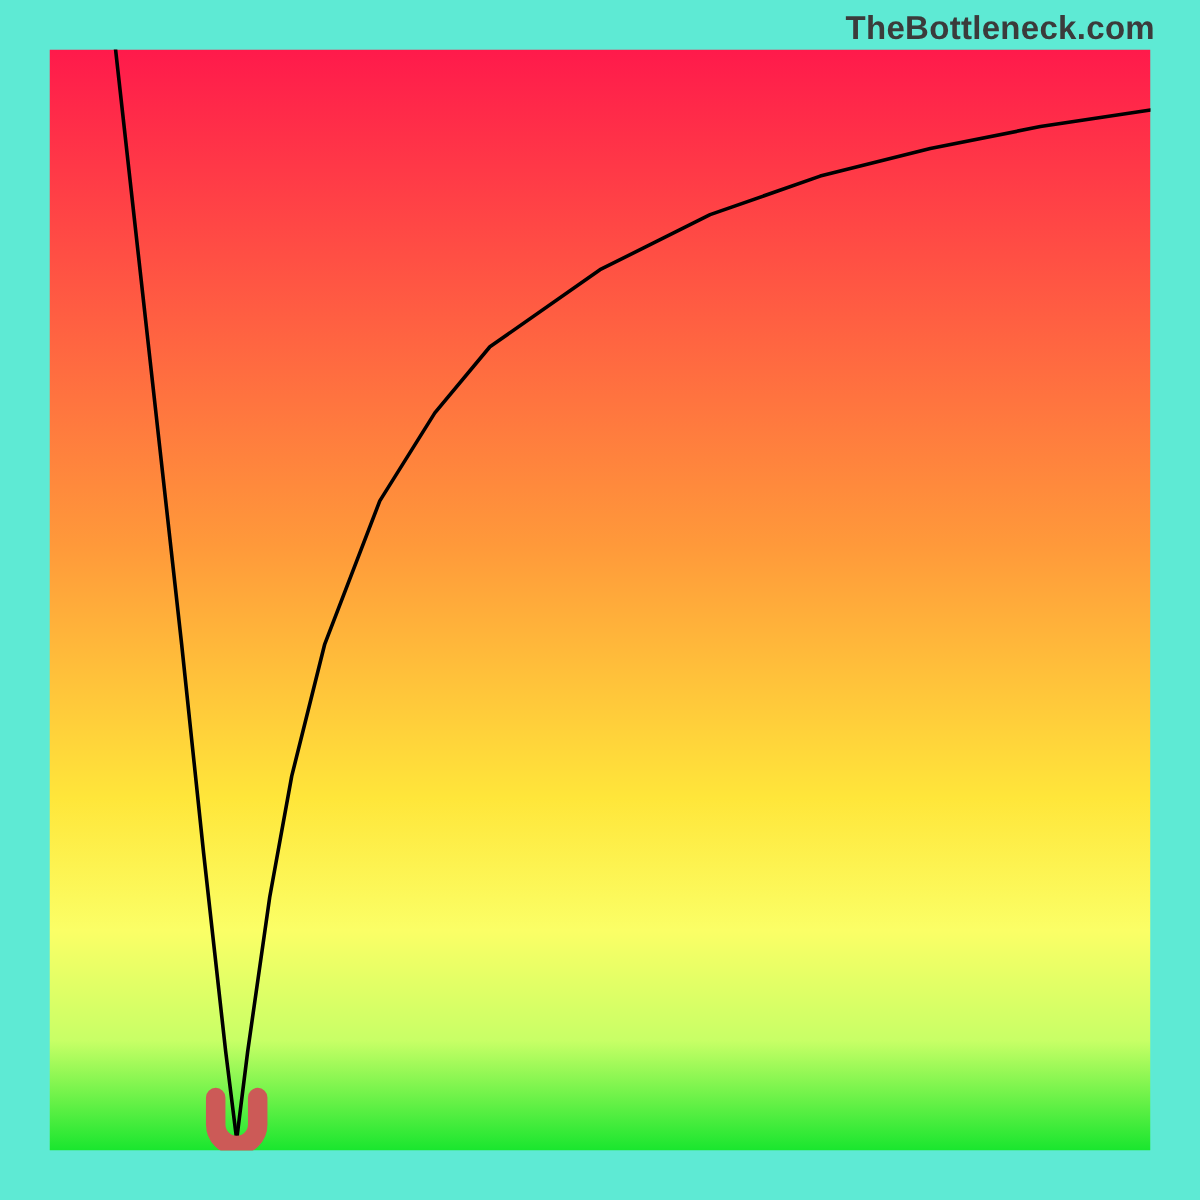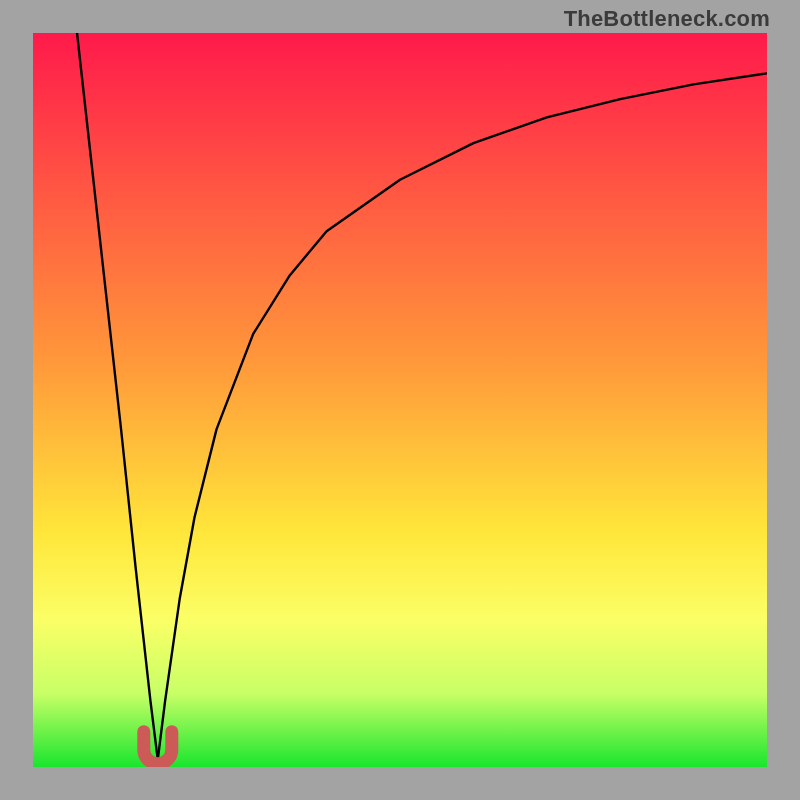--- a/index.html
+++ b/index.html
@@ -9,21 +9,21 @@
     height: 800px;
     overflow: hidden;
     font-family: Arial, Helvetica, sans-serif;
     background: #000;
   }
   .frame {
     position: absolute;
     top: 0; left: 0;
     width: 800px;
     height: 800px;
-    background: #a3a3a3;
+    background: #5eead4;
   }
   .plot {
     position: absolute;
     top: 33px;
     left: 33px;
     width: 734px;
     height: 734px;
   }
   .watermark {
     position: absolute;

